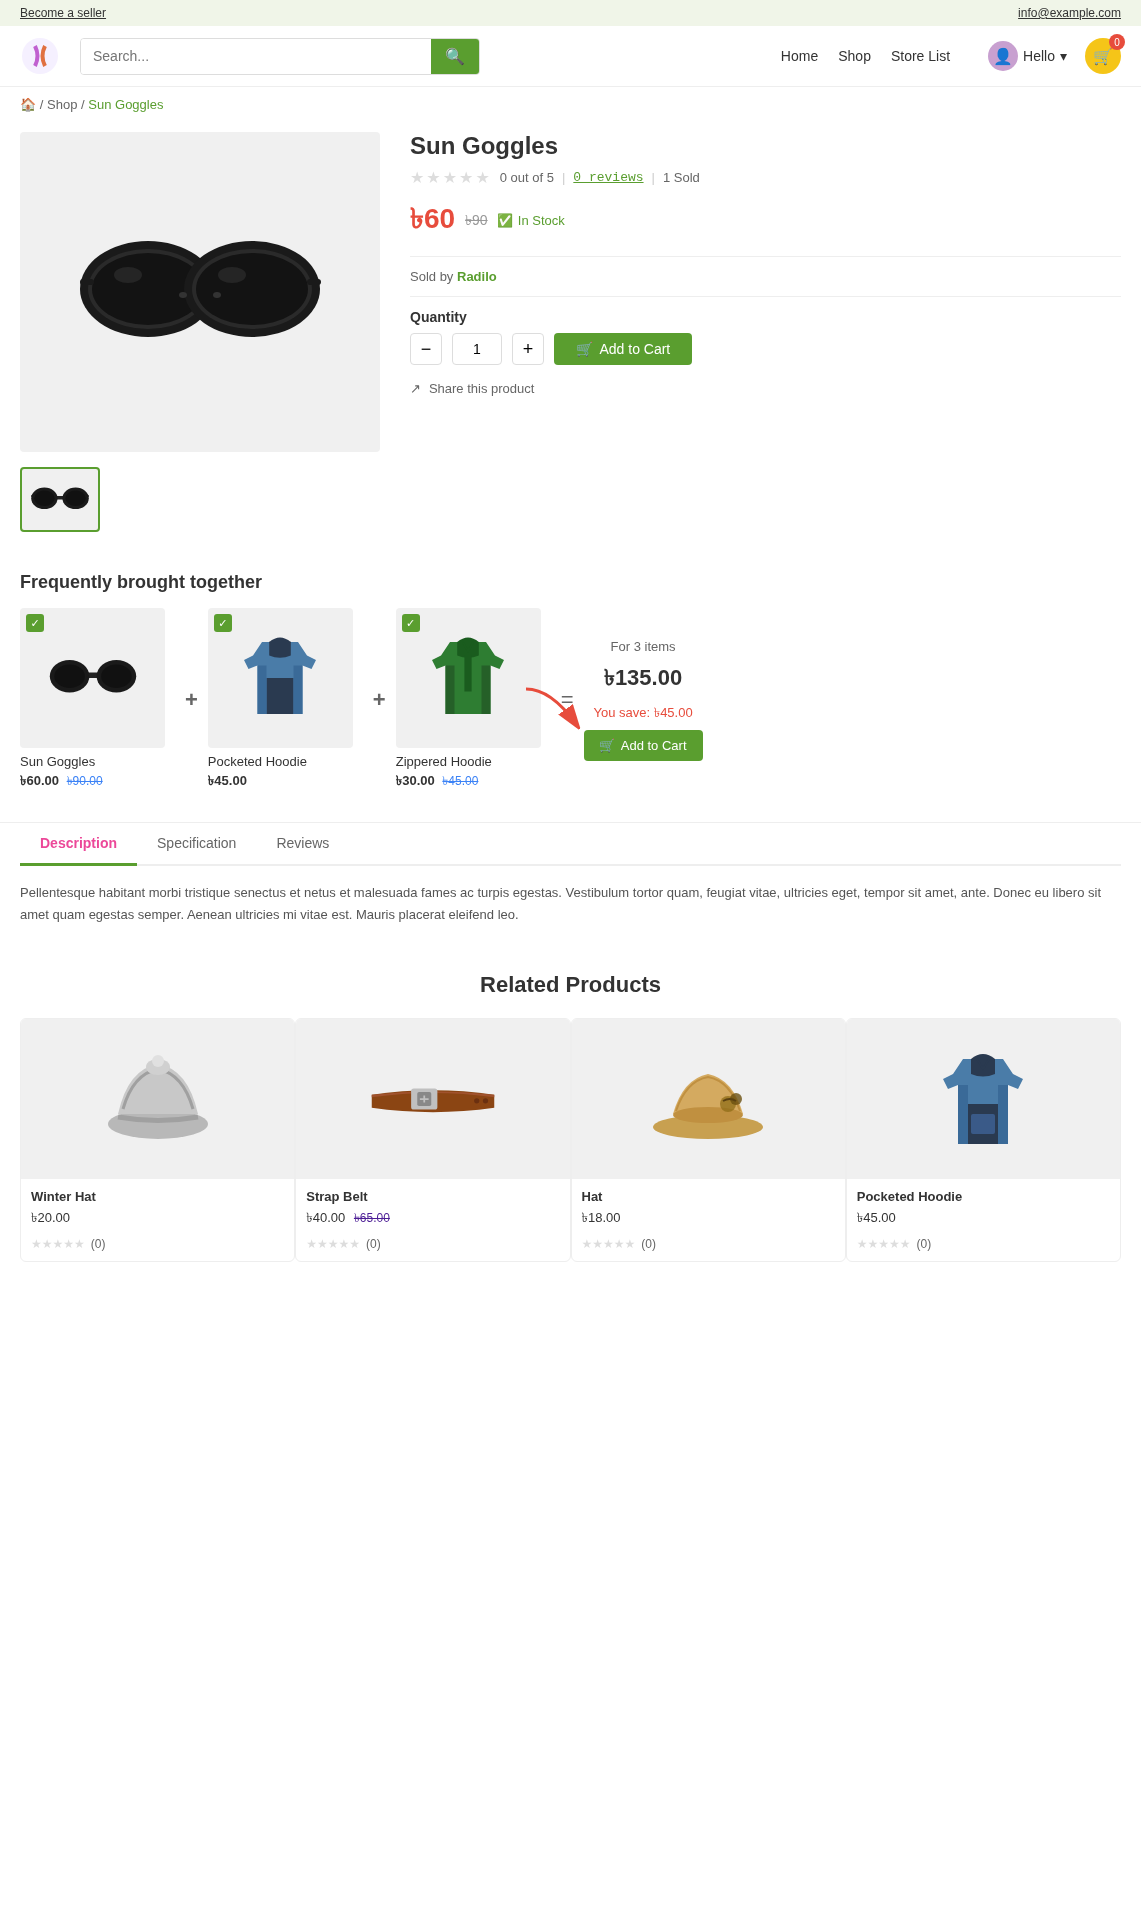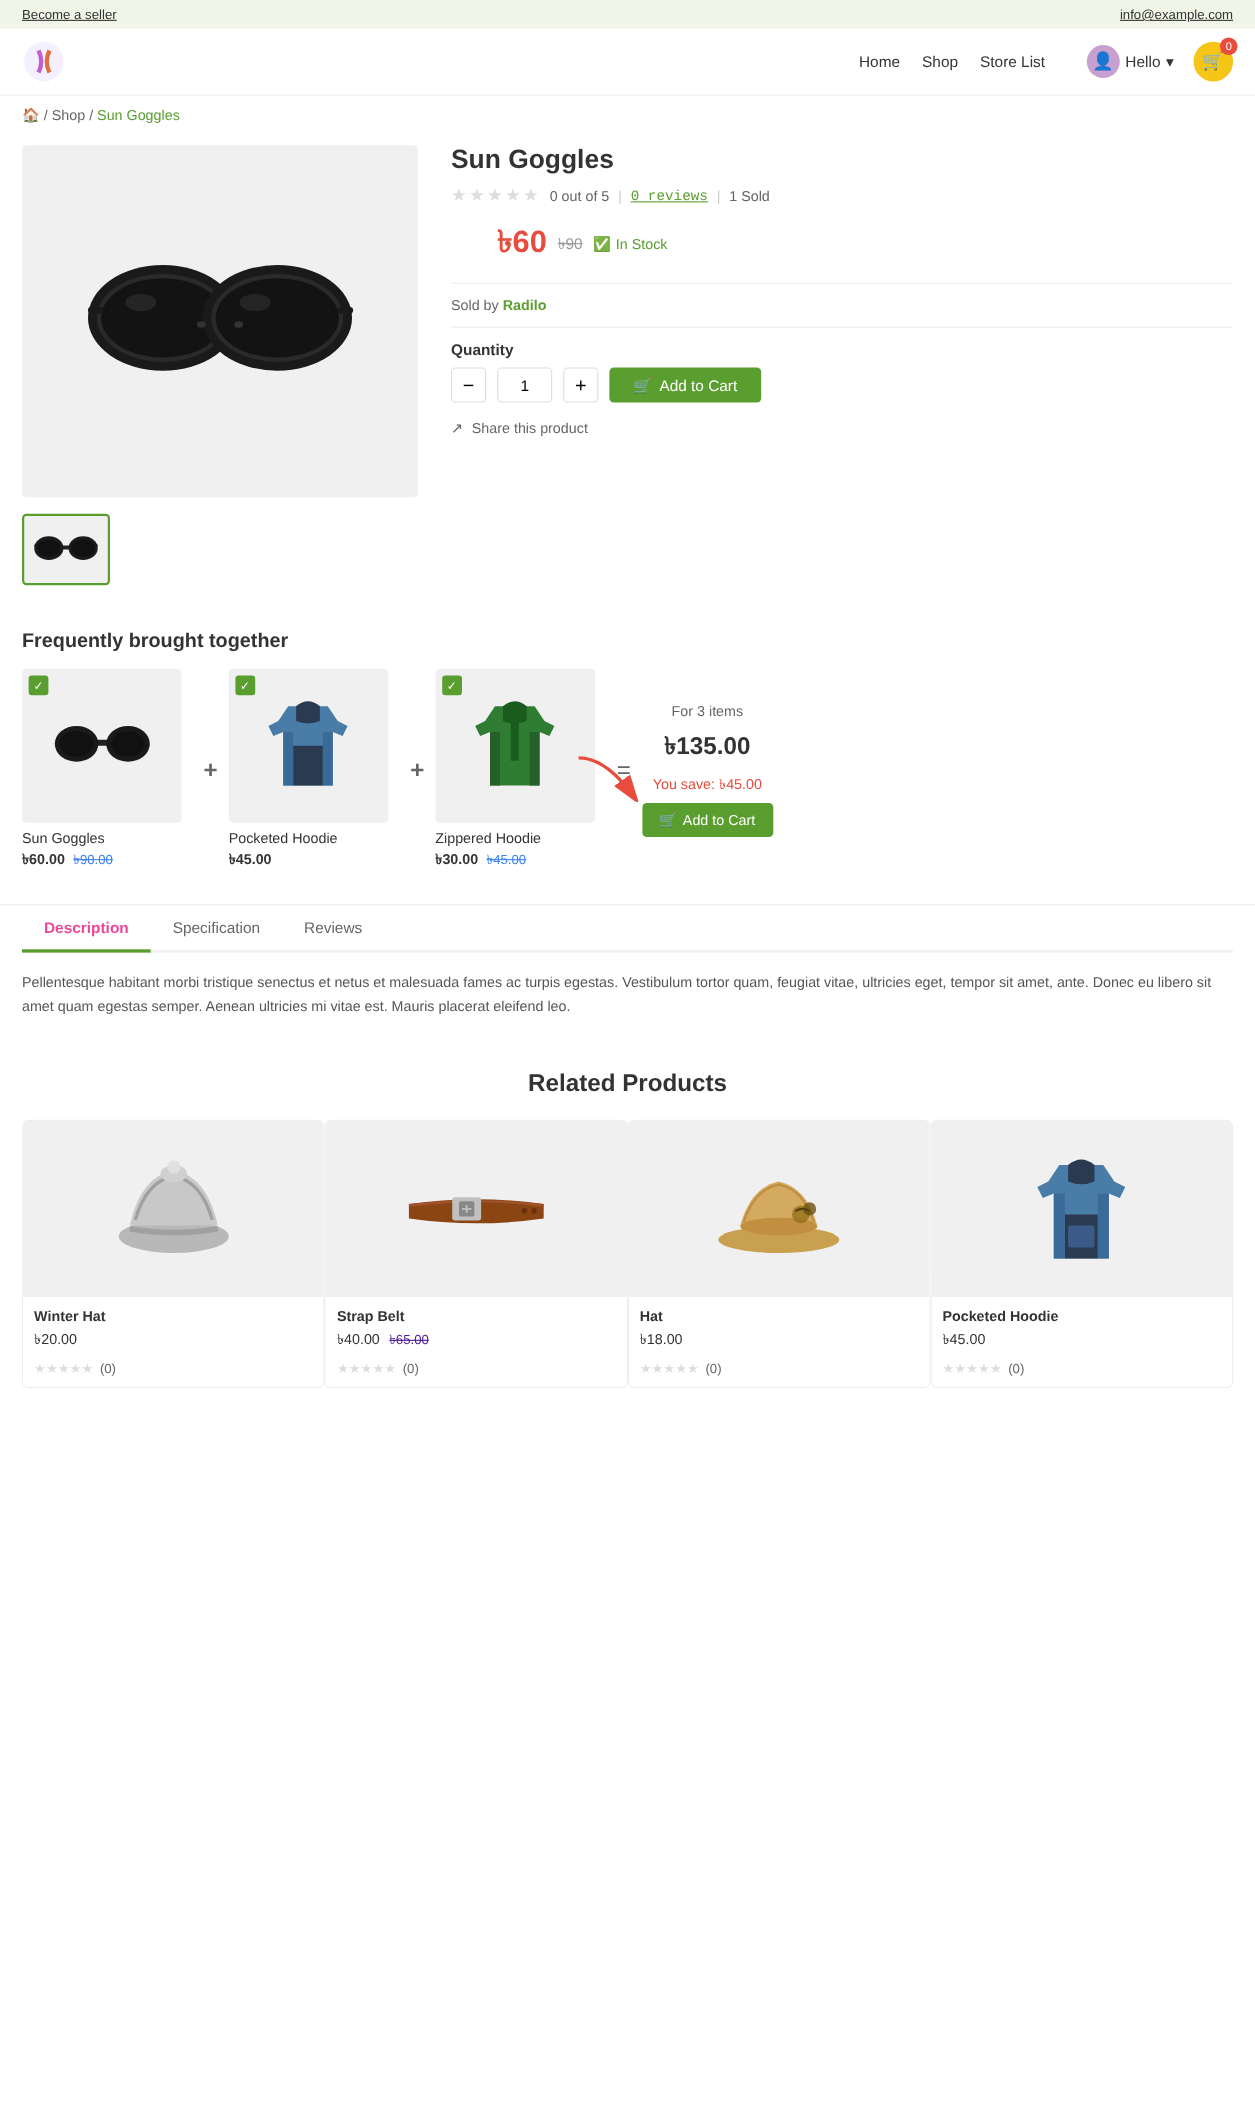--- a/index.html
+++ b/index.html
@@ -159,21 +159,21 @@
     .stars { color: #ddd; font-size: 16px; letter-spacing: 2px; }
     .reviews-link { color: #5a9e2f; text-decoration: underline; cursor: pointer; font-family: Liberation Mono, monospace; }
     .divider-dot { color: #ccc; }
     .sold-text { color: #666; }
     .price-row {
       display: flex;
       align-items: center;
       gap: 10px;
       margin-bottom: 10px;
     }
-    .price-current { font-size: 28px; font-weight: bold; color: #e74c3c; margin-left: 42px; }
+    .price-current { font-size: 28px; font-weight: bold; color: #e74c3c; }
     .price-old { font-size: 14px; color: #999; text-decoration: line-through; }
     .in-stock { color: #5a9e2f; font-size: 13px; display: flex; align-items: center; gap: 4px; }
     .divider-line { border: none; border-top: 1px solid #eee; margin: 12px 0; }
     .sold-by { font-size: 13px; color: #666; margin-bottom: 12px; }
     .sold-by strong { color: #5a9e2f; }
     .quantity-label { font-size: 14px; font-weight: bold; margin-bottom: 8px; }
     .quantity-row {
       display: flex;
       align-items: center;
       gap: 10px;
@@ -333,20 +333,24 @@
 <div class="header">
 
   <div class="logo">
     <svg width="40" height="40" viewBox="0 0 40 40">
       <circle cx="20" cy="20" r="18" fill="#f5f0ff"></circle>
       <path d="M15 10 Q20 20 15 30" stroke="#c060d0" stroke-width="4" fill="none"></path>
       <path d="M25 10 Q20 20 25 30" stroke="#e07040" stroke-width="4" fill="none"></path>
     </svg>
   </div>
 
+  <div class="search-bar">
+    <input type="text" placeholder="Search..." style="">
+    <button class="search-btn">🔍</button>
+  </div>
 
   <div class="nav-links">
     <a>Home</a>
     <a>Shop</a>
     <a>Store List</a>
   </div>
 
   <div class="user-area">
     <div class="user-btn">
       <div class="user-icon">👤</div>

